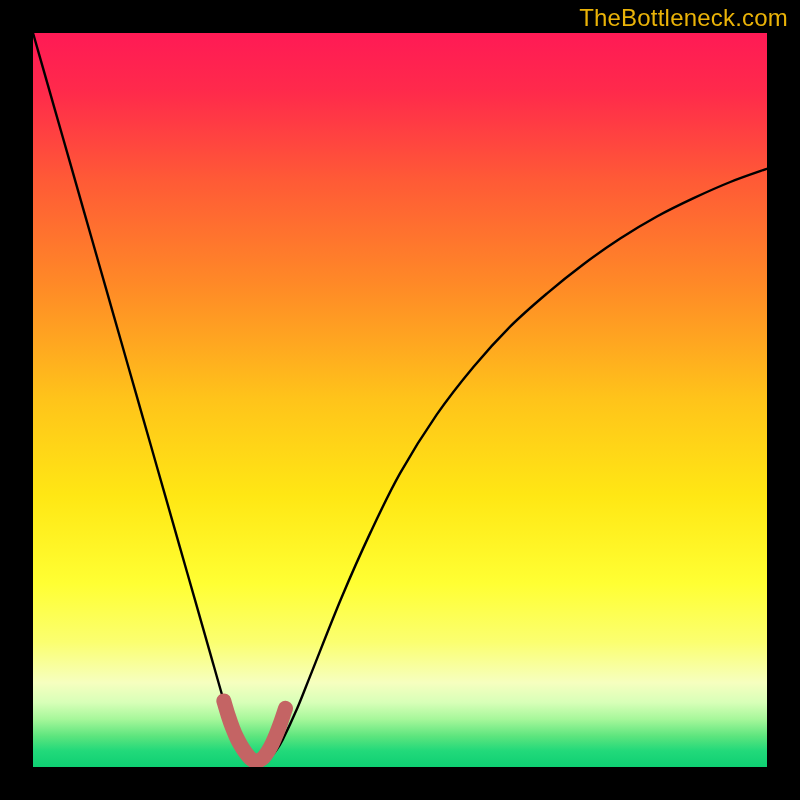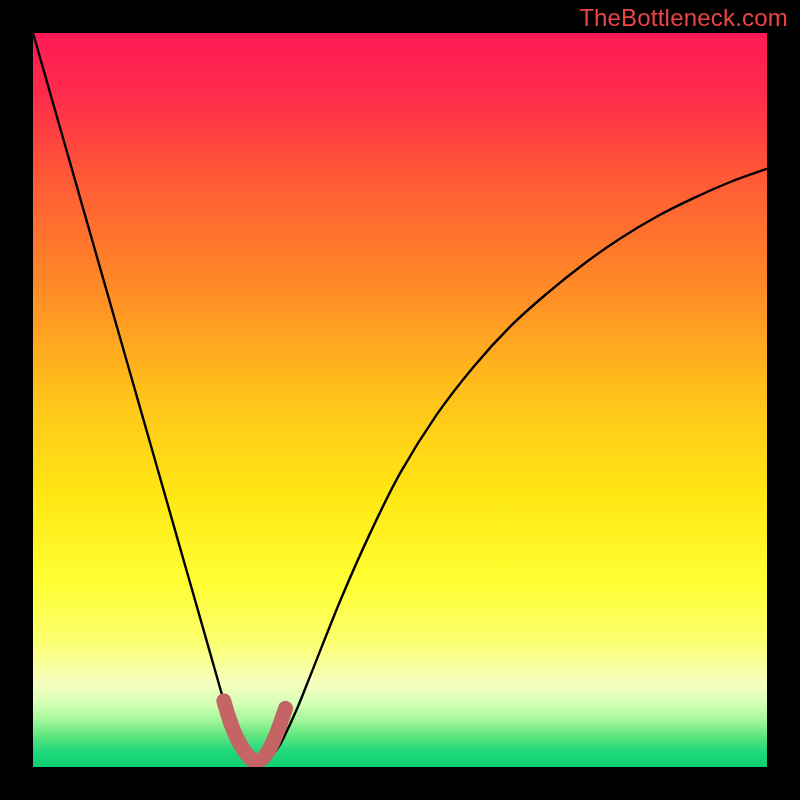--- a/index.html
+++ b/index.html
@@ -23,21 +23,21 @@
     position: absolute;
     top: 33px;
     left: 33px;
     width: 734px;
     height: 734px;
   }
   .watermark {
     position: absolute;
     top: 4px;
     right: 12px;
-    color: #ef4444;
+    color: #eab308;
     font-size: 24px;
     font-weight: 400;
     letter-spacing: 0.2px;
   }
 </style>
 </head>
 <body>
 
 <div class="frame">
   <div class="watermark">TheBottleneck.com</div>

